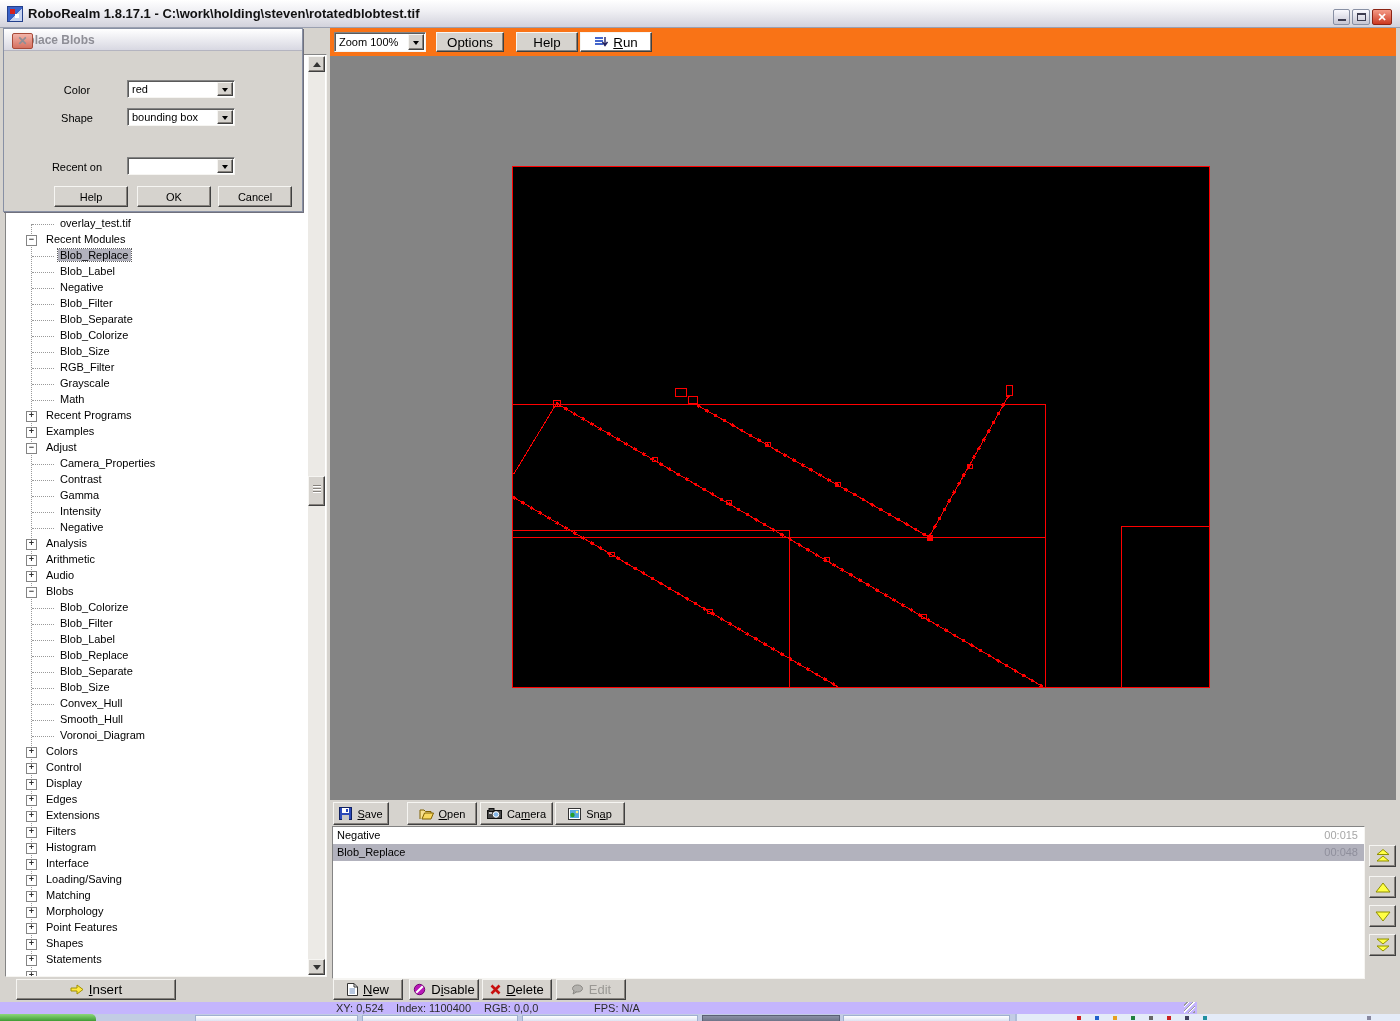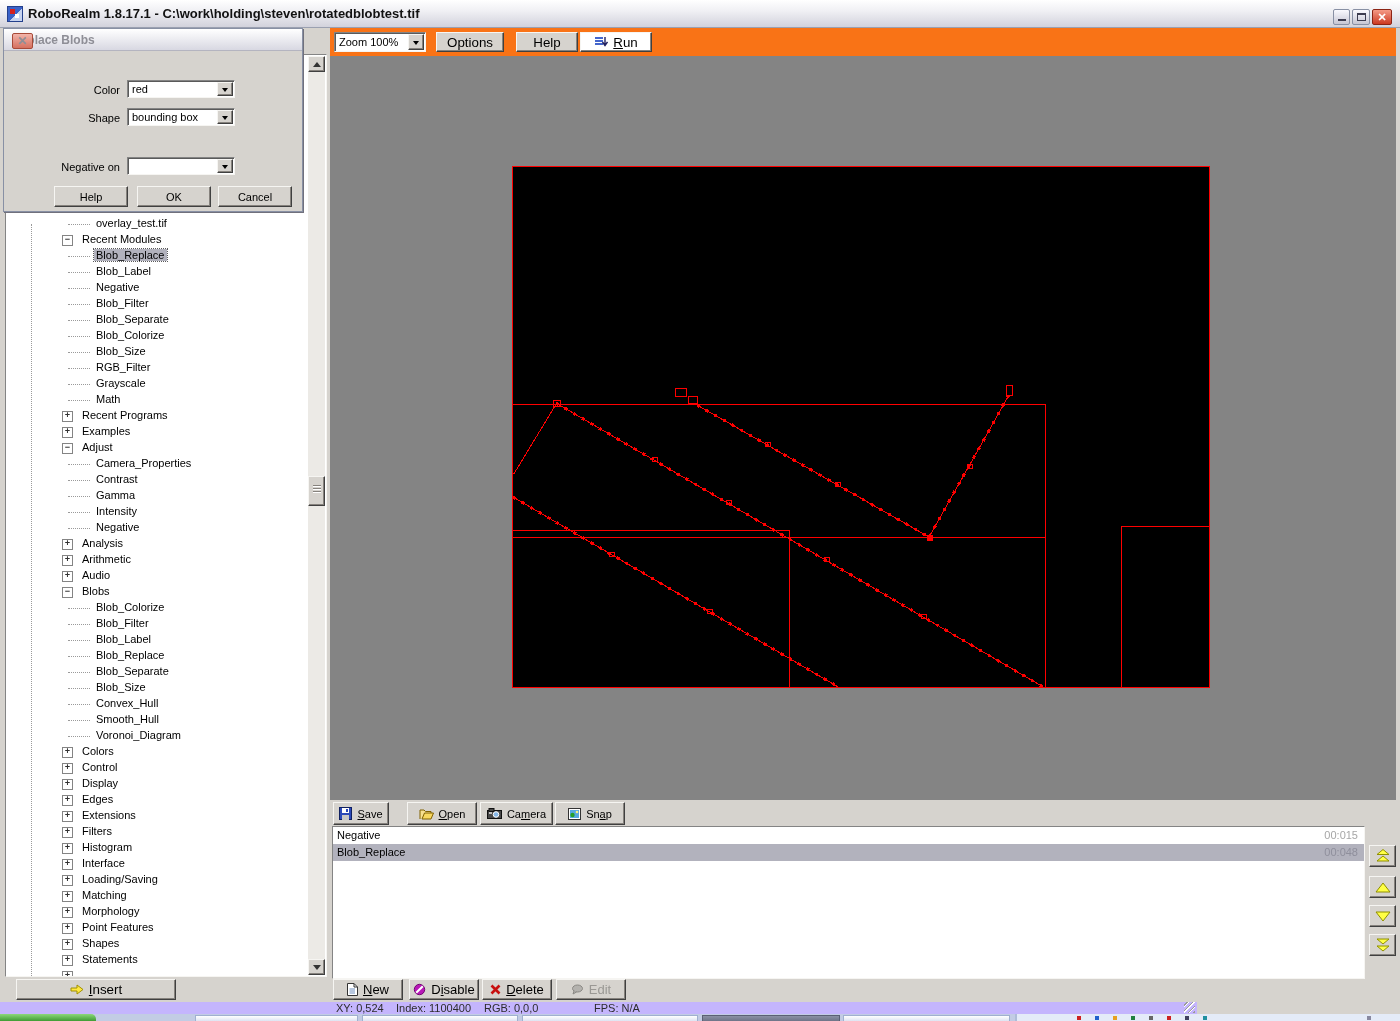--- a/index.html
+++ b/index.html
@@ -33,21 +33,21 @@
   .raised { background:#d6d3ce; border:1px solid; border-color:#f6f5f2 #404040 #404040 #f6f5f2;
     box-shadow:inset -1px -1px 0 #86827d; }
   .btn { display:flex; align-items:center; justify-content:center; gap:5px; cursor:default; }
   u { text-decoration:underline; }
   
   #left-col { position:absolute; left:0; top:28px; width:330px; height:974px; background:#d6d3ce; }
   #tree-box { position:absolute; left:5px; top:26px; width:322px; height:923px; background:#fff;
     border:1px solid; border-color:#848484 #f6f5f2 #f6f5f2 #848484; overflow:hidden; }
   #tree-rows { position:absolute; left:0; top:161px; width:286px; }
   #tree-spine { position:absolute; left:25px; top:169px; height:776px; width:1px; border-left:1px dotted #9a9a9a; }
-  .tree-row { position:relative; height:16px;margin-left:36px; }
+  .tree-row { position:relative; height:16px; }
   .tree-row .pm { position:absolute; left:20px; top:3px; width:11px; height:11px; border:1px solid #848484;
     background:#fff; font:bold 9px/9px "Liberation Mono", monospace; text-align:center; color:#303030; }
   .tree-row .lbl { position:absolute; left:38px; top:1px; font-size:11px; white-space:nowrap; padding:0 2px; color:#000; }
   .tree-row.leaf .lbl { left:52px; }
   .tree-row.leaf::before { content:''; position:absolute; left:26px; top:8px; width:22px; border-top:1px dotted #9a9a9a; }
   .tree-row .lbl.sel { background:#b2b2bd; outline:1px dotted #5a5a5a; }
   
   #tree-scroll { position:absolute; right:1px; top:1px; width:17px; height:919px; background:#eceae6; }
   .sb-btn { position:absolute; left:0; width:17px; height:16px; display:flex; align-items:center; justify-content:center; }
   .tri-up { width:0; height:0; border:4px solid transparent; border-bottom:5px solid #333; margin-top:-4px; }
@@ -57,21 +57,21 @@
   #insert-btn { position:absolute; left:16px; top:951px; width:160px; height:21px; }
   
   #dialog { position:absolute; left:3px; top:28px; width:300px; height:184px; background:#d6d3ce;
     border:1px solid #8890a4; box-shadow:1px 1px 0 #70707c; }
   #dialog-title { position:absolute; left:0; top:0; right:0; height:22px;
     background:linear-gradient(to bottom,#ffffff,#d8d8e2); border-bottom:1px solid #b4b4c0; }
   #dialog-title span { position:absolute; left:8px; top:4px; font-size:12px; font-weight:bold; color:#8e8e96; }
   #dialog-close { position:absolute; right:4px; top:3px; width:21px; height:16px; border-radius:2px;
     background:linear-gradient(#f2b4aa,#d5705f); border:1px solid #a84a38; color:#fff; font-weight:bold;
     font-size:11px; line-height:14px; text-align:center; }
-  .dlg-label { position:absolute; width:86px; text-align:right; font-size:11px; color:#000; }
+  .dlg-label { position:absolute; width:86px; text-align:center; font-size:11px; color:#000; }
   .dlg-select { position:absolute; left:123px; width:108px; height:18px; background:#fff;
     border:1px solid; border-color:#848484 #f6f5f2 #f6f5f2 #848484; box-shadow:inset 1px 1px 0 #5a5a5a; }
   .dlg-select .val { position:absolute; left:4px; top:2px; font-size:11px; white-space:nowrap; }
   .dd-btn { position:absolute; right:1px; top:1px; bottom:1px; width:16px; display:flex; align-items:center; justify-content:center; }
   .dd-tri { width:0; height:0; border:3.5px solid transparent; border-top:4px solid #000; margin-top:4px; }
   #chk-fill { position:absolute; left:124px; top:134px; width:11px; height:11px; background:#fff;
     border:1px solid; border-color:#848484 #f6f5f2 #f6f5f2 #848484; }
   #chk-fill-label { position:absolute; left:141px; top:133px; font-size:11px; }
   .dlg-btn { position:absolute; top:157px; width:74px; height:21px; font-size:11px; }
   
@@ -532,21 +532,21 @@
     </div>
     <span class="dlg-label" style="left:30px;top:83px">Shape</span>
     <div class="dlg-select" style="top:79px">
       <span class="val">bounding box</span>
       <span class="dd-btn raised">
           <span class="dd-tri"></span>
         </span>
     </div>
     <span id="chk-fill"></span>
     <span id="chk-fill-label">Fill Shape</span>
-    <span class="dlg-label" style="left:30px;top:132px">Negative on</span>
+    <span class="dlg-label" style="left:30px;top:132px">Recent on</span>
     <div class="dlg-select" style="top:128px">
       <span class="val"></span>
       <span class="dd-btn raised">
           <span class="dd-tri"></span>
         </span>
     </div>
     <button class="dlg-btn raised btn" style="left:50px">
         <span>Help</span>
       </button>
     <button class="dlg-btn raised btn" style="left:133px">

